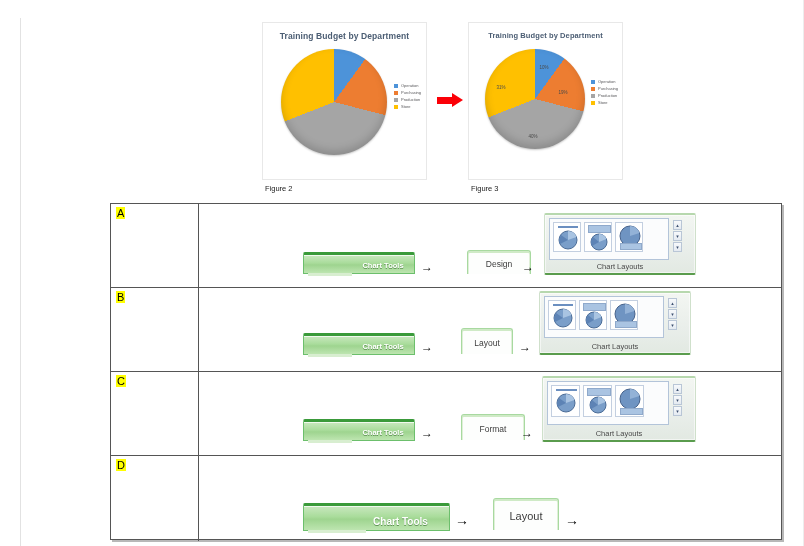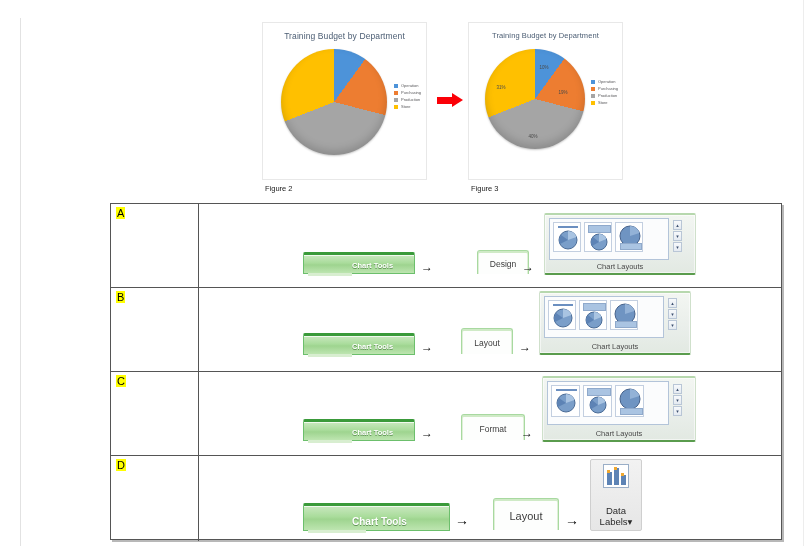--- a/index.html
+++ b/index.html
@@ -15,21 +15,21 @@
   .doc-edge-r{position:absolute;left:803px;top:0;width:1px;height:546px;background:#ededed;}
 
   
   .figures{position:absolute;left:0;top:0;width:804px;height:200px;}
   .fig{position:absolute;}
   .fig-box{
     border:1px solid #e8e8e8;background:#fff;
     box-sizing:border-box;position:relative;
   }
   .fig-title{
-    text-align:center;color:#4b5d73;font-weight:normal;
+    text-align:center;color:#4b5d73;font-weight:bold;
     letter-spacing:.1px;
   }
   .fig-cap{color:#222;}
 
   
   .pie{border-radius:50%;position:relative;}
   .pie::after{
     content:"";position:absolute;inset:0;border-radius:50%;
     box-shadow:inset 0 -4px 9px rgba(0,0,0,.16), 0 1px 2px rgba(0,0,0,.22);
     pointer-events:none;
@@ -67,21 +67,21 @@
   .ct{
     position:absolute;
     border:1px solid #6cbf6c;
     border-top:3px solid #3a9a3a;
     border-radius:2px 2px 0 0;
     background:linear-gradient(180deg,#c9e8bf 0%,#a9dc9b 45%,#9ed48f 55%,#bde5b0 100%);
     box-shadow:inset 0 1px 0 rgba(255,255,255,.75);
     box-sizing:border-box;
   }
   .ct-tx{
-    position:absolute;left:0;right:0;bottom:3px;text-align:left;
+    position:absolute;left:0;right:0;bottom:3px;text-align:center;
     color:#ffffff;font-weight:bold;
     text-shadow:0 1px 0 rgba(90,140,80,.9);
     padding-left:48px;
   }
   .ct::after{
     content:"";position:absolute;left:4px;bottom:-3px;height:3px;background:#d8eed0;
     width:40%;
   }
 
   
@@ -225,21 +225,21 @@
 
   <div class="trow">
     <div class="lbl-cell">
       <span class="lbl">A</span>
     </div>
     <div class="content">
       <div class="ct" style="left:104px;top:48px;width:112px;height:22px;">
         <div class="ct-tx" style="font-size:7.5px;">Chart Tools</div>
       </div>
       <div class="arw" style="left:222px;top:57px;font-size:12px;">→</div>
-      <div class="tab" style="left:278px;top:46px;width:52px;height:24px;">
+      <div class="tab" style="left:268px;top:46px;width:64px;height:24px;">
         <div class="tab-tx" style="font-size:8.5px;">Design</div>
       </div>
       <div class="arw" style="left:323px;top:57px;font-size:12px;">→</div>
 
       <div class="grp" style="left:345px;top:9px;width:152px;height:62px;">
         <div class="gal" style="width:120px;height:42px;">
           <div class="thumb">
             <div class="tbar" style="left:4px;top:3px;width:20px;height:2px;"></div>
             <svg width="26" height="22" style="position:absolute;left:1px;top:7px;">
               <circle cx="13" cy="10" r="9" fill="#7a9ec9" stroke="#4a6b96"></circle>
@@ -380,30 +380,16 @@
     <div class="content">
       <div class="ct" style="left:104px;top:47px;width:147px;height:28px;">
         <div class="ct-tx" style="font-size:10px;">Chart Tools</div>
       </div>
       <div class="arw" style="left:256px;top:57px;font-size:14px;">→</div>
       <div class="tab" style="left:294px;top:42px;width:66px;height:32px;">
         <div class="tab-tx" style="font-size:11px;">Layout</div>
       </div>
       <div class="arw" style="left:366px;top:57px;font-size:14px;">→</div>
 
-      <div class="dbtn" style="left:391px;top:3px;width:52px;height:72px;">
-        <div class="dbtn-ico">
-          <i style="left:3px;width:5px;height:13px;"></i>
-          <i style="left:10px;width:5px;height:17px;"></i>
-          <i style="left:17px;width:5px;height:10px;"></i>
-          <s style="left:3px;top:5px;"></s>
-          <s style="left:10px;top:2px;"></s>
-          <s style="left:17px;top:8px;"></s>
-        </div>
-        <div class="dbtn-tx" style="font-size:9.5px;">
-          <span>Data</span><br>
-          <span>Labels</span><span>▾</span>
-        </div>
-      </div>
     </div>
   </div>
 
 </div>
 
 </body></html>

